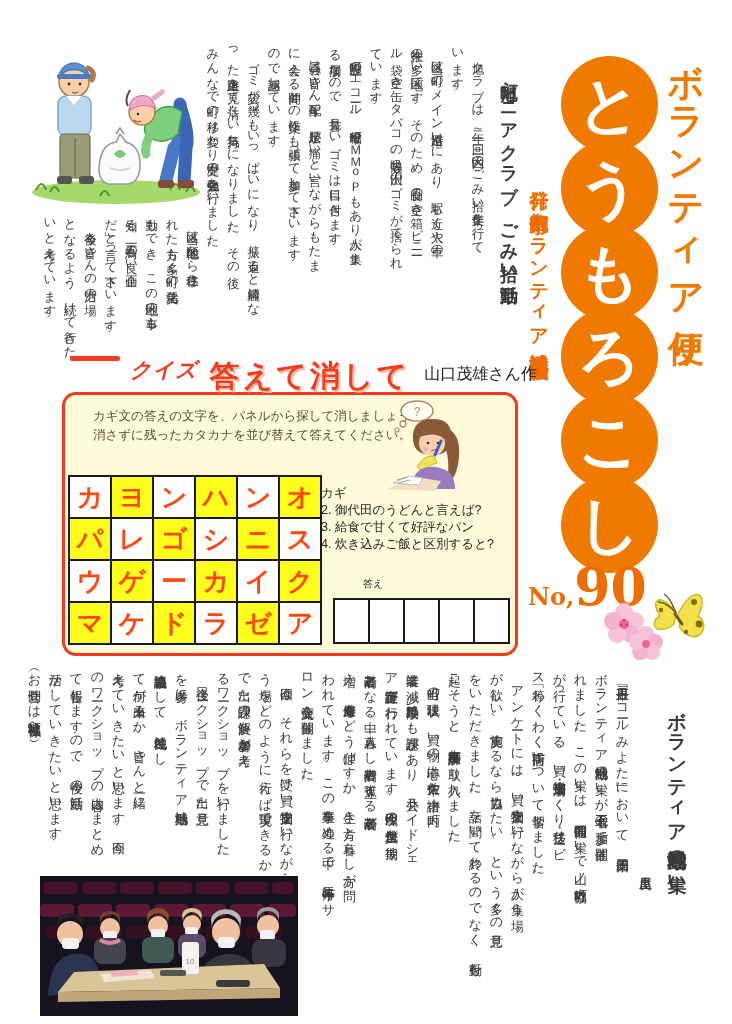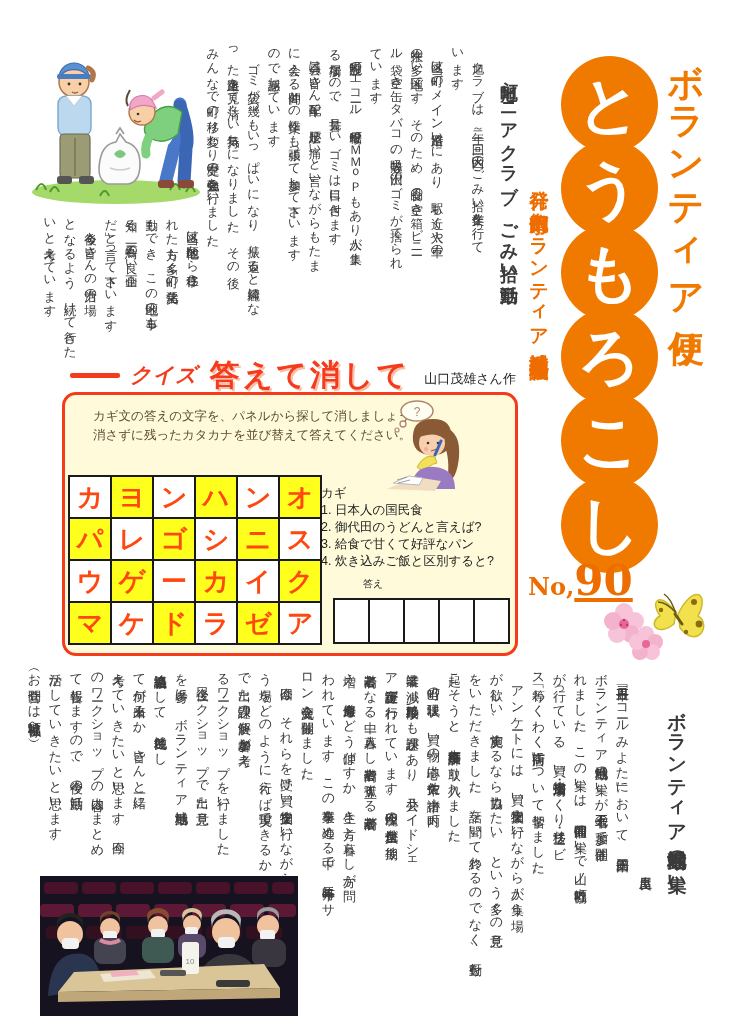--- a/index.html
+++ b/index.html
@@ -10,44 +10,44 @@
   .mh-type{position:absolute;right:22px;top:38px;height:340px;writing-mode:vertical-rl;text-orientation:upright;
            font-size:36px;font-weight:800;color:#f07a00;letter-spacing:3px;}
   .mh-title{position:absolute;right:74px;top:56px;display:flex;flex-direction:column;align-items:center;}
   .title-circle{width:97px;height:97px;border-radius:50%;background:#f07a00;color:#ffffff;
                 display:flex;align-items:center;justify-content:center;font-size:62px;font-weight:800;
                 margin-bottom:-13px;}
   .mh-pub{position:absolute;right:180px;top:176px;height:492px;writing-mode:vertical-rl;text-orientation:upright;
           font-size:19px;font-weight:700;color:#ee6d00;letter-spacing:1px;}
   .mh-no{position:absolute;left:528px;top:556px;color:#ee6d00;font-family:"DejaVu Serif","Liberation Serif",serif;}
   .no-label{font-size:24px;font-weight:700;}
-  .no-num{font-size:42px;font-weight:700;text-decoration:underline;}
+  .no-num{font-size:52px;font-weight:700;}
   .deco{position:absolute;left:598px;top:572px;}
 
   
   .varticle{position:absolute;writing-mode:vertical-rl;text-orientation:upright;}
   .a1{left:34px;top:40px;width:490px;height:322px;}
   .a1 .vcol{width:20.4px;line-height:20.4px;font-size:12.5px;color:#3a3a3a;}
   .headline1{font-size:18px !important;font-weight:700;width:30px !important;line-height:30px !important;
              padding-top:30px;margin-left:6px;color:#1a1a1a;}
   .short1{margin-top:170px;}
   .a2{left:40px;top:664px;width:654px;height:358px;}
   .a2 .vcol{width:21px;line-height:21px;font-size:13px;letter-spacing:0.5px;color:#3a3a3a;}
   .headline2{font-size:19px !important;font-weight:700;width:34px !important;line-height:34px !important;
              padding-top:34px;margin-left:4px;color:#1a1a1a;letter-spacing:1px !important;}
   .author{margin-top:202px;margin-left:2px;}
   .short2{height:222px;}
 
   
-  .quiz-header{position:absolute;left:70px;top:356px;height:38px;display:flex;align-items:center;z-index:3;}
+  .quiz-header{position:absolute;left:70px;top:356px;height:38px;display:flex;align-items:flex-start;z-index:3;}
   .dash{width:50px;height:5px;background:#f43b1c;border-radius:2px;margin-right:10px;}
   .quiz-label{color:#f43b1c;font-size:21px;font-weight:800;font-style:italic;margin-right:12px;letter-spacing:1px;}
   .quiz-title{color:#f43b1c;font-size:30px;font-weight:800;letter-spacing:3px;margin-right:14px;
               text-shadow:2px 2px 0 #f8c0aa;}
-  .quiz-credit{font-size:13px;color:#222222;margin-top:8px;}
+  .quiz-credit{font-size:16px;color:#222222;margin-top:8px;}
   .quiz-box{position:absolute;left:62px;top:392px;width:450px;height:258px;background:#fffbda;
             border:3px solid #f43b1c;border-radius:14px;z-index:1;}
   .intro{position:absolute;left:28px;top:12px;font-size:12.5px;color:#5c4a35;z-index:2;}
   .intro-line{line-height:19px;white-space:nowrap;}
   .qgirl{position:absolute;left:318px;top:2px;z-index:2;}
   .qgrid{position:absolute;left:3px;top:80px;display:grid;grid-template-columns:repeat(6,40px);
          grid-auto-rows:40px;gap:2px;background:#1a1a1a;border:2px solid #1a1a1a;width:max-content;}
   .qcell{display:flex;align-items:center;justify-content:center;font-size:26px;font-weight:800;color:#ff4710;}
   .qcell.white{background:#ffffff;}
   .qcell.yellow{background:#ffff1e;}
@@ -243,21 +243,20 @@
         <div class="qcell white">ケ</div>
         <div class="qcell yellow">ド</div>
         <div class="qcell white">ラ</div>
         <div class="qcell yellow">ゼ</div>
         <div class="qcell white">ア</div>
       </div>
 
     <div class="clues">
       <div class="clues-label">カギ</div>
       <div>
-          <div class="clue-line">1. 日本人の国民食</div>
           <div class="clue-line">2. 御代田のうどんと言えば?</div>
           <div class="clue-line">3. 給食で甘くて好評なパン</div>
           <div class="clue-line">4. 炊き込みご飯と区別すると?</div>
         </div>
     </div>
 
     <div class="ans-label">答え</div>
     <div class="ans-boxes">
         <div class="ans-box"></div>
         <div class="ans-box"></div>

